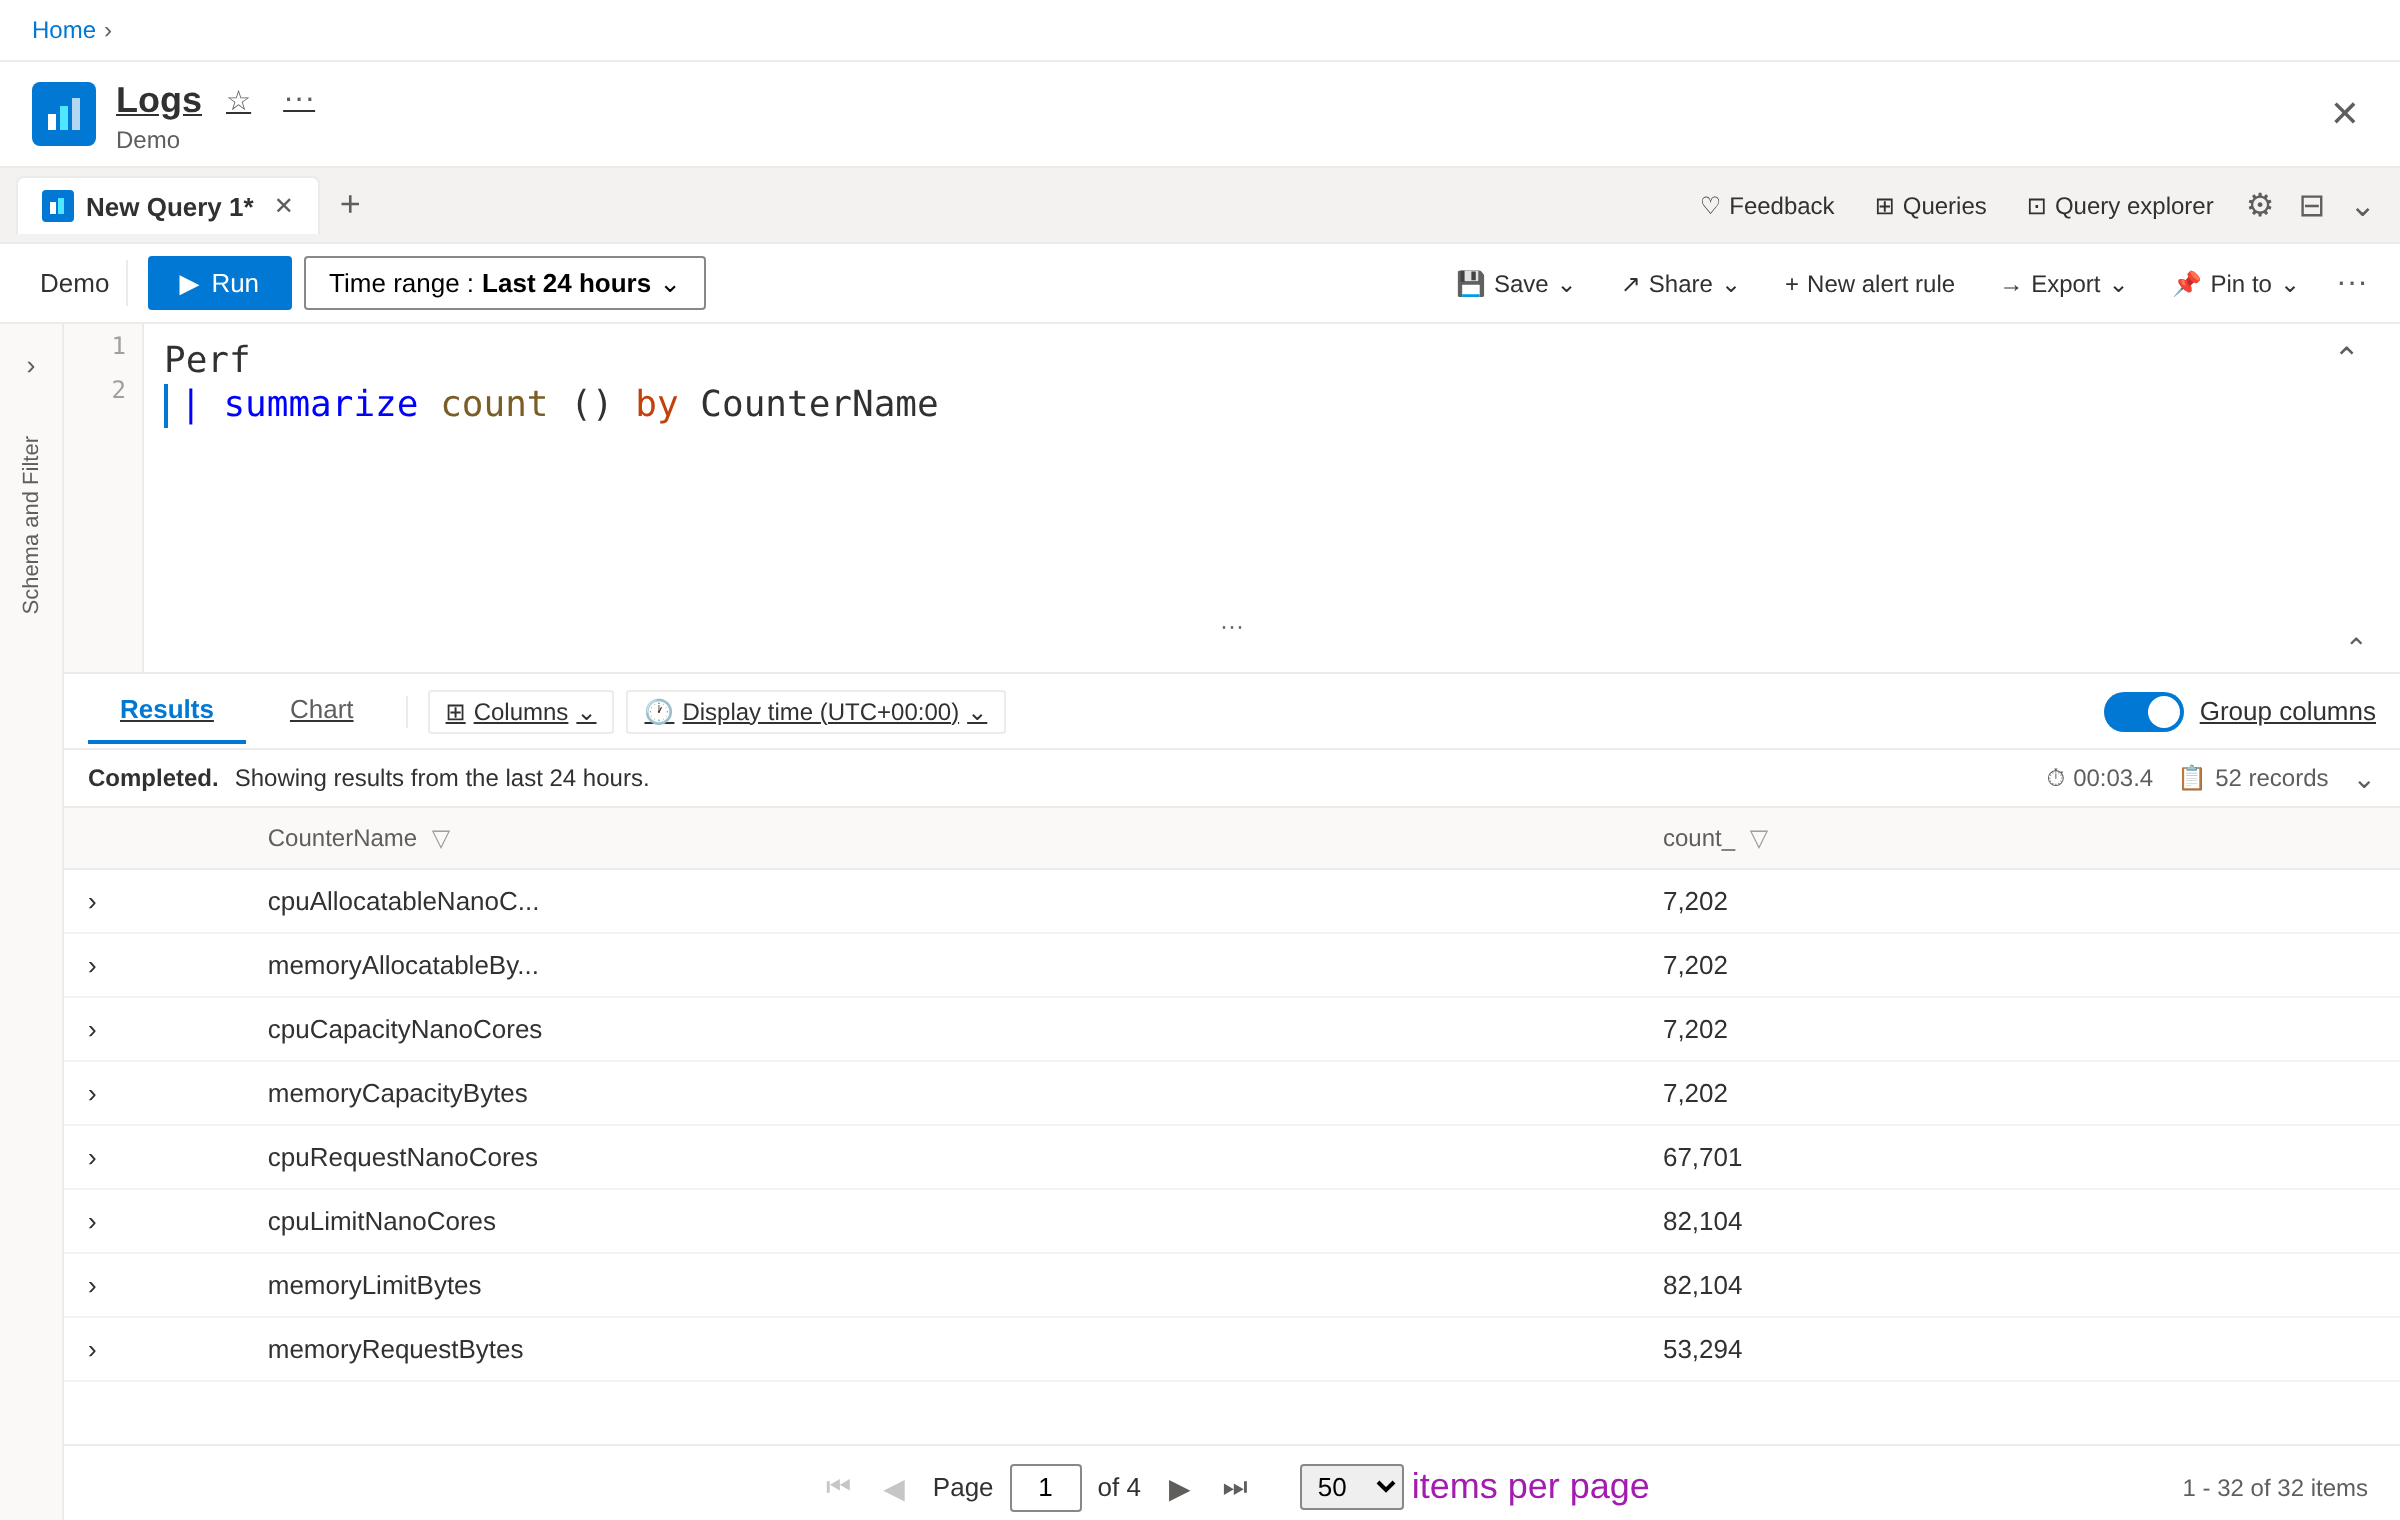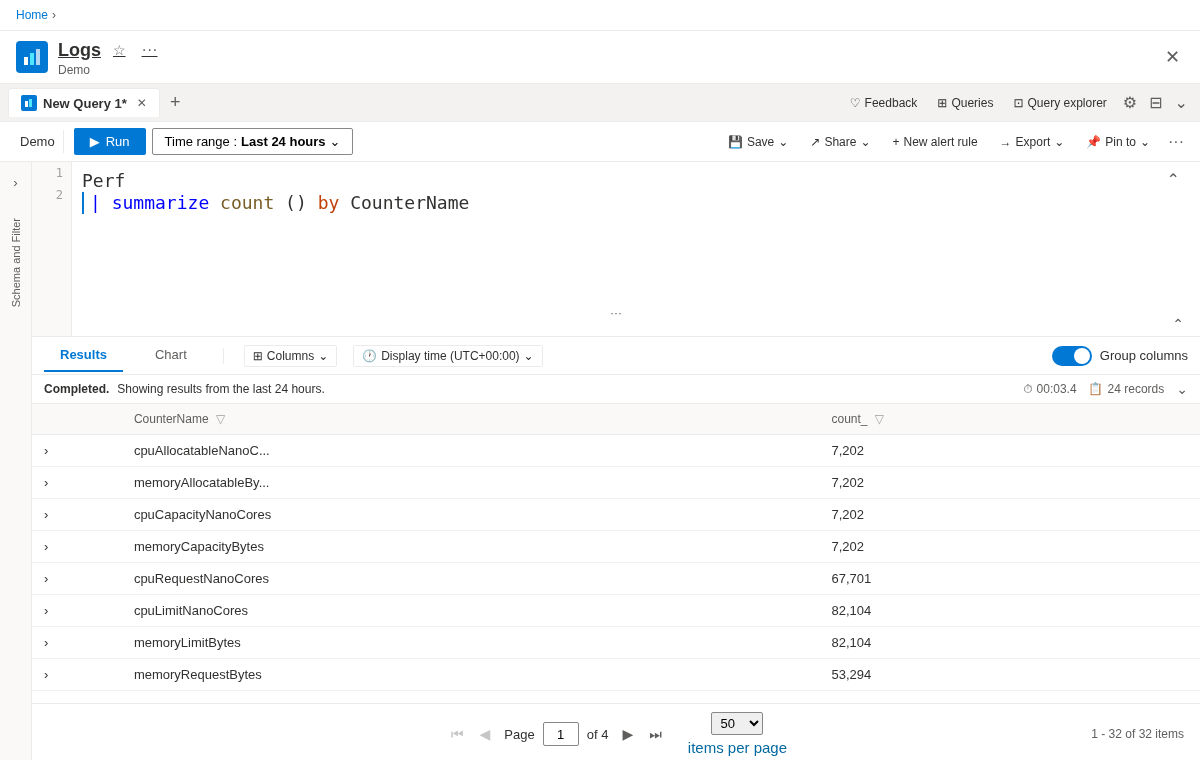--- a/index.html
+++ b/index.html
@@ -48,21 +48,21 @@
     .line-numbers { position: absolute; left: 0; top: 0; width: 40px; background: #faf9f8; border-right: 1px solid #edebe9; height: 100%; }
     .line-num { height: 22px; display: flex; align-items: center; justify-content: flex-end; padding-right: 8px; color: #a19f9d; font-size: 12px; font-family: 'Consolas', monospace; }
     .code-area { padding: 8px 8px 8px 50px; font-family: 'Consolas', monospace; font-size: 18px; line-height: 22px; }
     .code-line { height: 22px; display: flex; align-items: center; }
     .code-pipe { color: #0000ff; border-left: 2px solid #0078d4; padding-left: 4px; }
     .code-plain { color: #323130; }
     .collapse-btn { background: none; border: none; cursor: pointer; color: #605e5c; font-size: 14px; padding: 4px; }
     .ellipsis-row { display: flex; justify-content: center; color: #605e5c; font-size: 12px; padding: 4px; }
 
     
-    .results-tabs { display: flex; align-items: center; padding: 0 12px; background: #fff; border-bottom: 1px solid #edebe9; height: 38px; gap: 16px; }
+    .results-tabs { display: flex; align-items: center; padding: 0 12px; background: #fff; border-bottom: 1px solid #edebe9; height: 38px; gap: 6px; text-decoration: underline; }
     .res-tab { padding: 8px 16px; font-size: 13px; cursor: pointer; color: #605e5c; border-bottom: 2px solid transparent; }
     .res-tab.active { color: #0078d4; border-bottom-color: #0078d4; font-weight: 600; }
     .res-tab-sep { width: 1px; height: 16px; background: #edebe9; margin: 0 4px; }
     .res-tab-btn { background: none; border: 1px solid #edebe9; border-radius: 2px; padding: 3px 8px; font-size: 12px; cursor: pointer; display: flex; align-items: center; gap: 4px; color: #323130; }
     .group-toggle { display: flex; align-items: center; gap: 8px; margin-left: auto; font-size: 13px; color: #323130; }
     .toggle-switch { width: 40px; height: 20px; background: #0078d4; border-radius: 10px; position: relative; cursor: pointer; }
     .toggle-knob { width: 16px; height: 16px; background: #fff; border-radius: 50%; position: absolute; right: 2px; top: 2px; }
 
     
     .status-bar { display: flex; align-items: center; padding: 6px 12px; background: #fff; border-bottom: 1px solid #edebe9; font-size: 12px; color: #323130; gap: 8px; }
@@ -82,23 +82,23 @@
     .expand-row { width: 20px; color: #605e5c; cursor: pointer; font-size: 12px; }
     .col-name { width: 220px; }
     .col-count { width: 120px; }
 
     
     .pagination { display: flex; align-items: center; justify-content: center; padding: 8px 16px; border-top: 1px solid #edebe9; background: #fff; gap: 4px; position: relative; }
     .pg-btn { background: none; border: none; cursor: pointer; color: #605e5c; padding: 4px 6px; font-size: 14px; border-radius: 2px; }
     .pg-btn:disabled { color: #c8c6c4; cursor: default; }
     .pg-input { width: 36px; height: 24px; border: 1px solid #8a8886; border-radius: 2px; text-align: center; font-size: 13px; }
     .pg-of { font-size: 13px; color: #323130; margin: 0 4px; }
-    .pg-per-page { display: flex; align-items: center; gap: 4px; margin-left: 16px; flex-direction: column; }
+    .pg-per-page { display: flex; align-items: center; gap: 4px; margin-left: 16px; }
     .pg-select { border: 1px solid #8a8886; border-radius: 2px; padding: 2px 4px; font-size: 13px; }
-    .pg-label { font-size: 15px; color: #0369a1; }
+    .pg-label { font-size: 18px; color: #a21caf; }
     .pg-total { position: absolute; right: 16px; font-size: 12px; color: #605e5c; }
   </style>
 </head>
 <body>
 
 <div class="breadcrumb">
   <a style="color:#0078d4;text-decoration:none;">Home</a>
   <span>›</span>
 </div>
 
@@ -254,21 +254,21 @@
     <div class="status-bar">
       <span class="status-completed">Completed.</span>
       <span class="status-info">Showing results from the last 24 hours.</span>
       <div class="status-right">
         <div class="status-time">
           <span>⏱</span>
           <span>00:03.4</span>
         </div>
         <div class="status-records">
           <span>📋</span>
-          <span>24 records</span>
+          <span>52 records</span>
         </div>
         <button class="expand-btn">⌄</button>
       </div>
     </div>
 
     <div class="data-table-wrapper">
       <table class="data-table">
         <thead>
           <tr>
             <th class="expand-row"></th>

